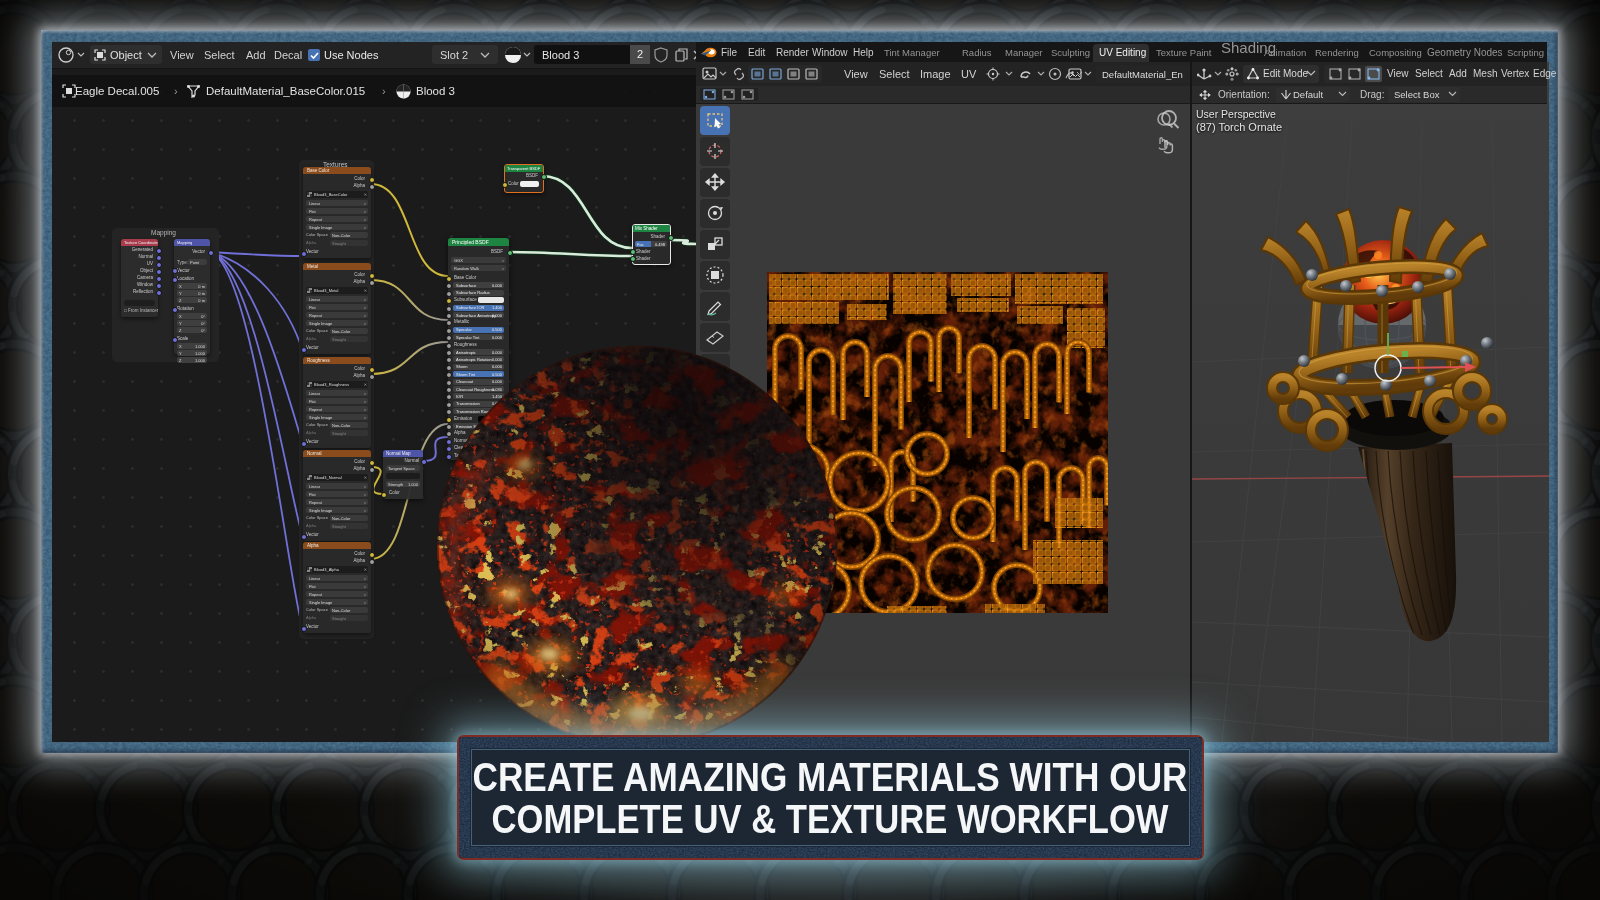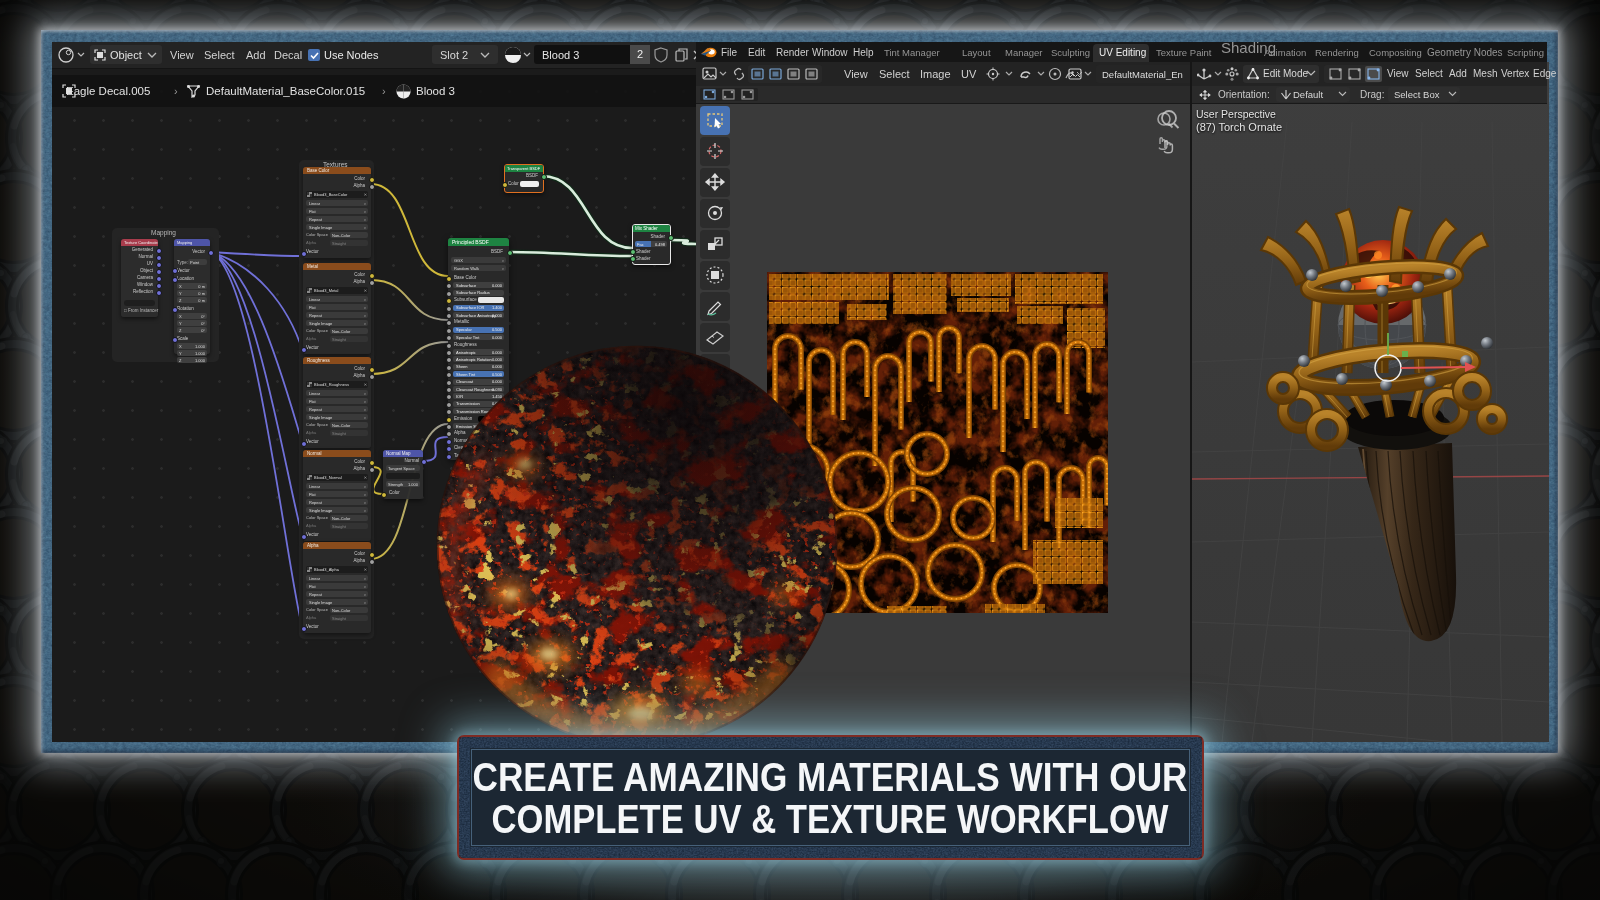--- a/index.html
+++ b/index.html
@@ -355,21 +355,21 @@
 <path d="M25 4 v-2 h8 v10 h-2" fill="none" stroke="#bbb" stroke-width="1.2"></path>
     </svg>
     <svg class="abs" style="left:641px;top:8px" width="11" height="11">
       <path d="M1 1 l8 8 M9 1 l-8 8" stroke="#c5c5c5" stroke-width="1.4"></path>
     </svg>
     <div class="abs" style="left:0;top:33px;width:644px;height:32px;background:rgba(16,16,16,.85)"></div>
     <svg class="abs" style="left:10px;top:42px" width="14" height="14">
       <rect x="4" y="4" width="6" height="6" fill="#ddd"></rect>
       <path d="M1 4 v-3 h3 M10 1 h3 v3 M13 10 v3 h-3 M4 13 h-3 v-3" fill="none" stroke="#ddd" stroke-width="1.2"></path>
     </svg>
-    <div class="t" style="left:14px;top:43px;font-size:11.5px;color:#e2e2e2">Eagle Decal.005</div>
+    <div class="t" style="left:23px;top:43px;font-size:11.5px;color:#e2e2e2">Eagle Decal.005</div>
     <div class="t" style="left:122px;top:43px;font-size:11px;color:#999">›</div>
     <svg class="abs" style="left:134px;top:42px" width="15" height="14">
       <path d="M2 2 h11 l-4 5 v4 l-3 2 v-6 Z" fill="none" stroke="#ddd" stroke-width="1.2"></path>
       <circle cx="2.5" cy="2.5" r="1.5" fill="#ddd"></circle>
       <circle cx="12.5" cy="2.5" r="1.5" fill="#ddd"></circle>
       <circle cx="7.5" cy="12" r="1.5" fill="#ddd"></circle>
     </svg>
     <div class="t" style="left:154px;top:43px;font-size:11.5px;color:#e2e2e2">DefaultMaterial_BaseColor.015</div>
     <div class="t" style="left:330px;top:43px;font-size:11px;color:#999">›</div>
     <svg class="abs" style="left:344px;top:42px" width="15" height="15">
@@ -838,21 +838,21 @@
 <ellipse cx="11.5" cy="6.8" rx="3.2" ry="2.6" fill="#fff"></ellipse>
 <path d="M1 9 L8 3.2 L11 5.5 L5 10.5 Z" fill="#265787"></path>
 <path d="M1 9 L8 3.2 L11 5.5" fill="#e87d0d"></path>
 </svg>
 <div class="t" style="left:721px;top:46.5px;font-size:10px;color:#cecece">File</div>
 <div class="t" style="left:748px;top:46.5px;font-size:10px;color:#cecece">Edit</div>
 <div class="t" style="left:776px;top:46.5px;font-size:10px;color:#cecece">Render</div>
 <div class="t" style="left:812px;top:46.5px;font-size:10px;color:#cecece">Window</div>
 <div class="t" style="left:853px;top:46.5px;font-size:10px;color:#cecece">Help</div>
 <div class="t" style="left:884px;top:47px;font-size:9.5px;color:#959595">Tint Manager</div>
-<div class="t" style="left:962px;top:47px;font-size:9.5px;color:#959595">Layout</div>
+<div class="t" style="left:962px;top:47px;font-size:9.5px;color:#959595">Radius</div>
 <div class="t" style="left:1005px;top:47px;font-size:9.5px;color:#959595">Manager</div>
 <div class="t" style="left:1051px;top:47px;font-size:9.5px;color:#959595">Sculpting</div>
 <div class="abs" style="left:1093px;top:44px;width:56px;height:18px;background:#2e2e2e;border-radius:4px 4px 0 0"></div>
 <div class="t" style="left:1099px;top:47px;font-size:10px;color:#efefef">UV Editing</div>
 <div class="t" style="left:1156px;top:47px;font-size:9.5px;color:#959595">Texture Paint</div>
 <div class="t" style="left:1221px;top:39px;font-size:15px;color:#959595">Shading</div>
 <div class="t" style="left:1264px;top:47px;font-size:9.5px;color:#959595">Animation</div>
 <div class="t" style="left:1315px;top:47px;font-size:9.5px;color:#959595">Rendering</div>
 <div class="t" style="left:1369px;top:47px;font-size:9.5px;color:#959595">Compositing</div>
 <div class="t" style="left:1427px;top:47px;font-size:10px;color:#959595">Geometry Nodes</div>

